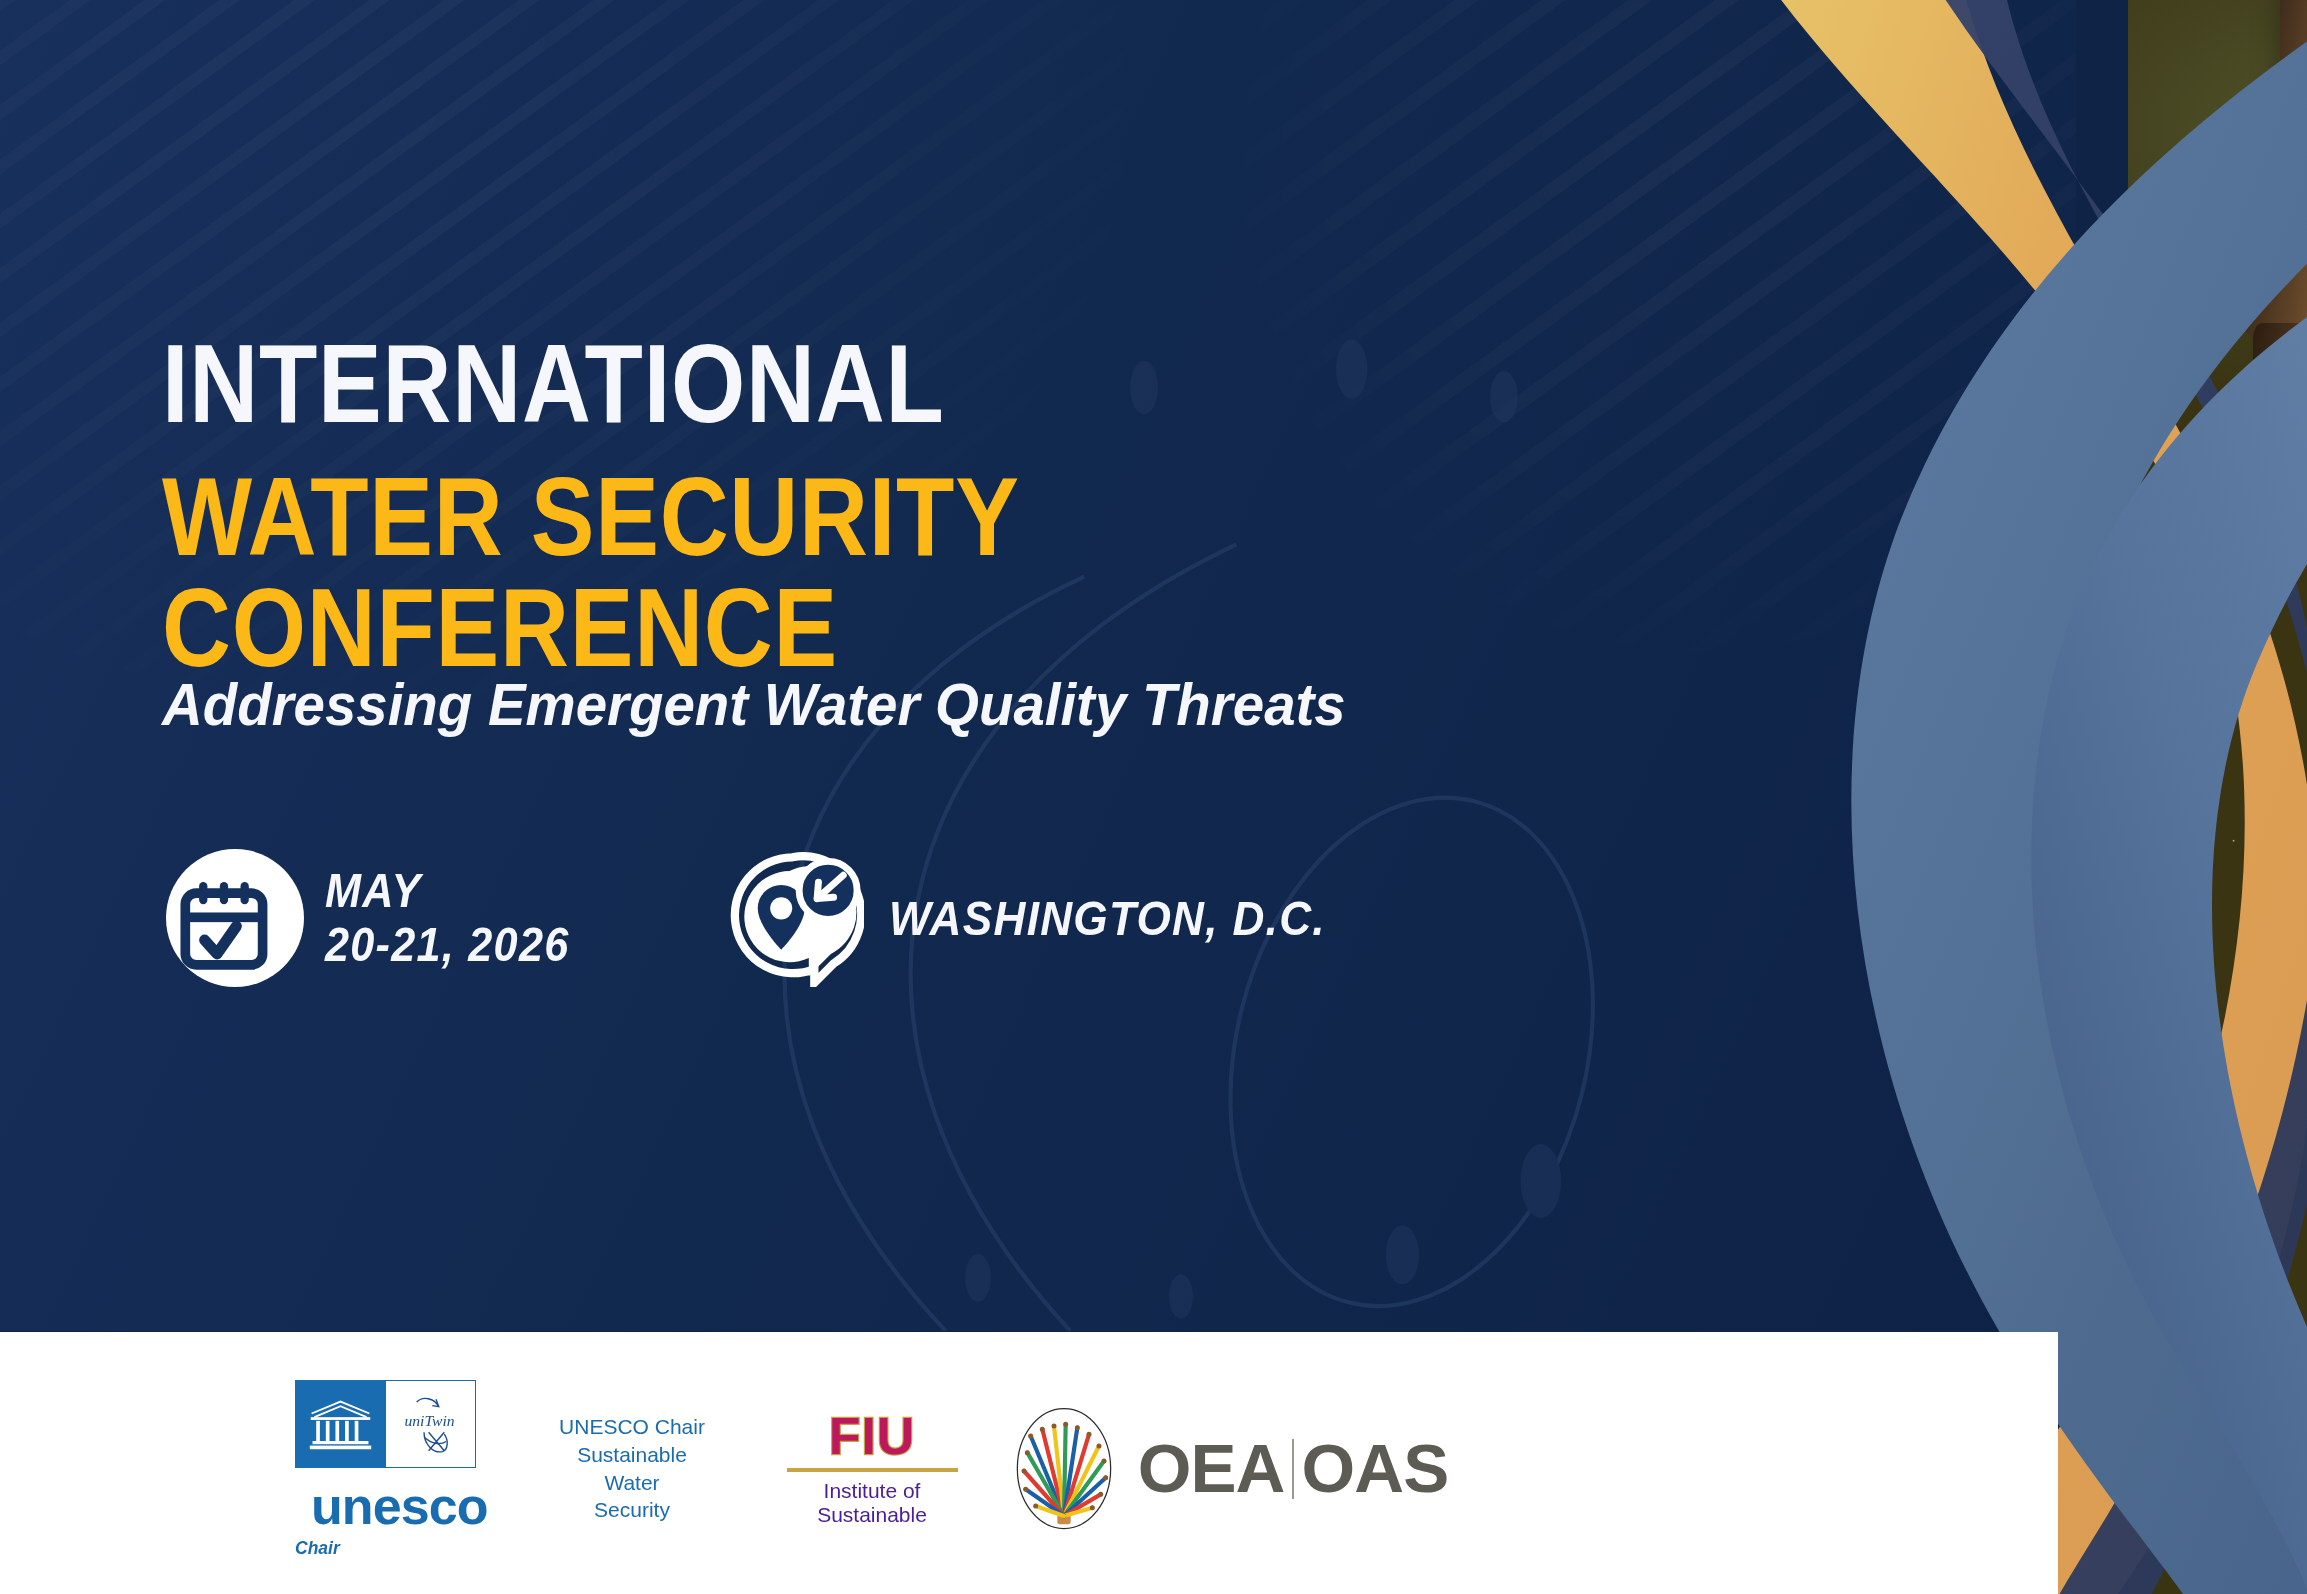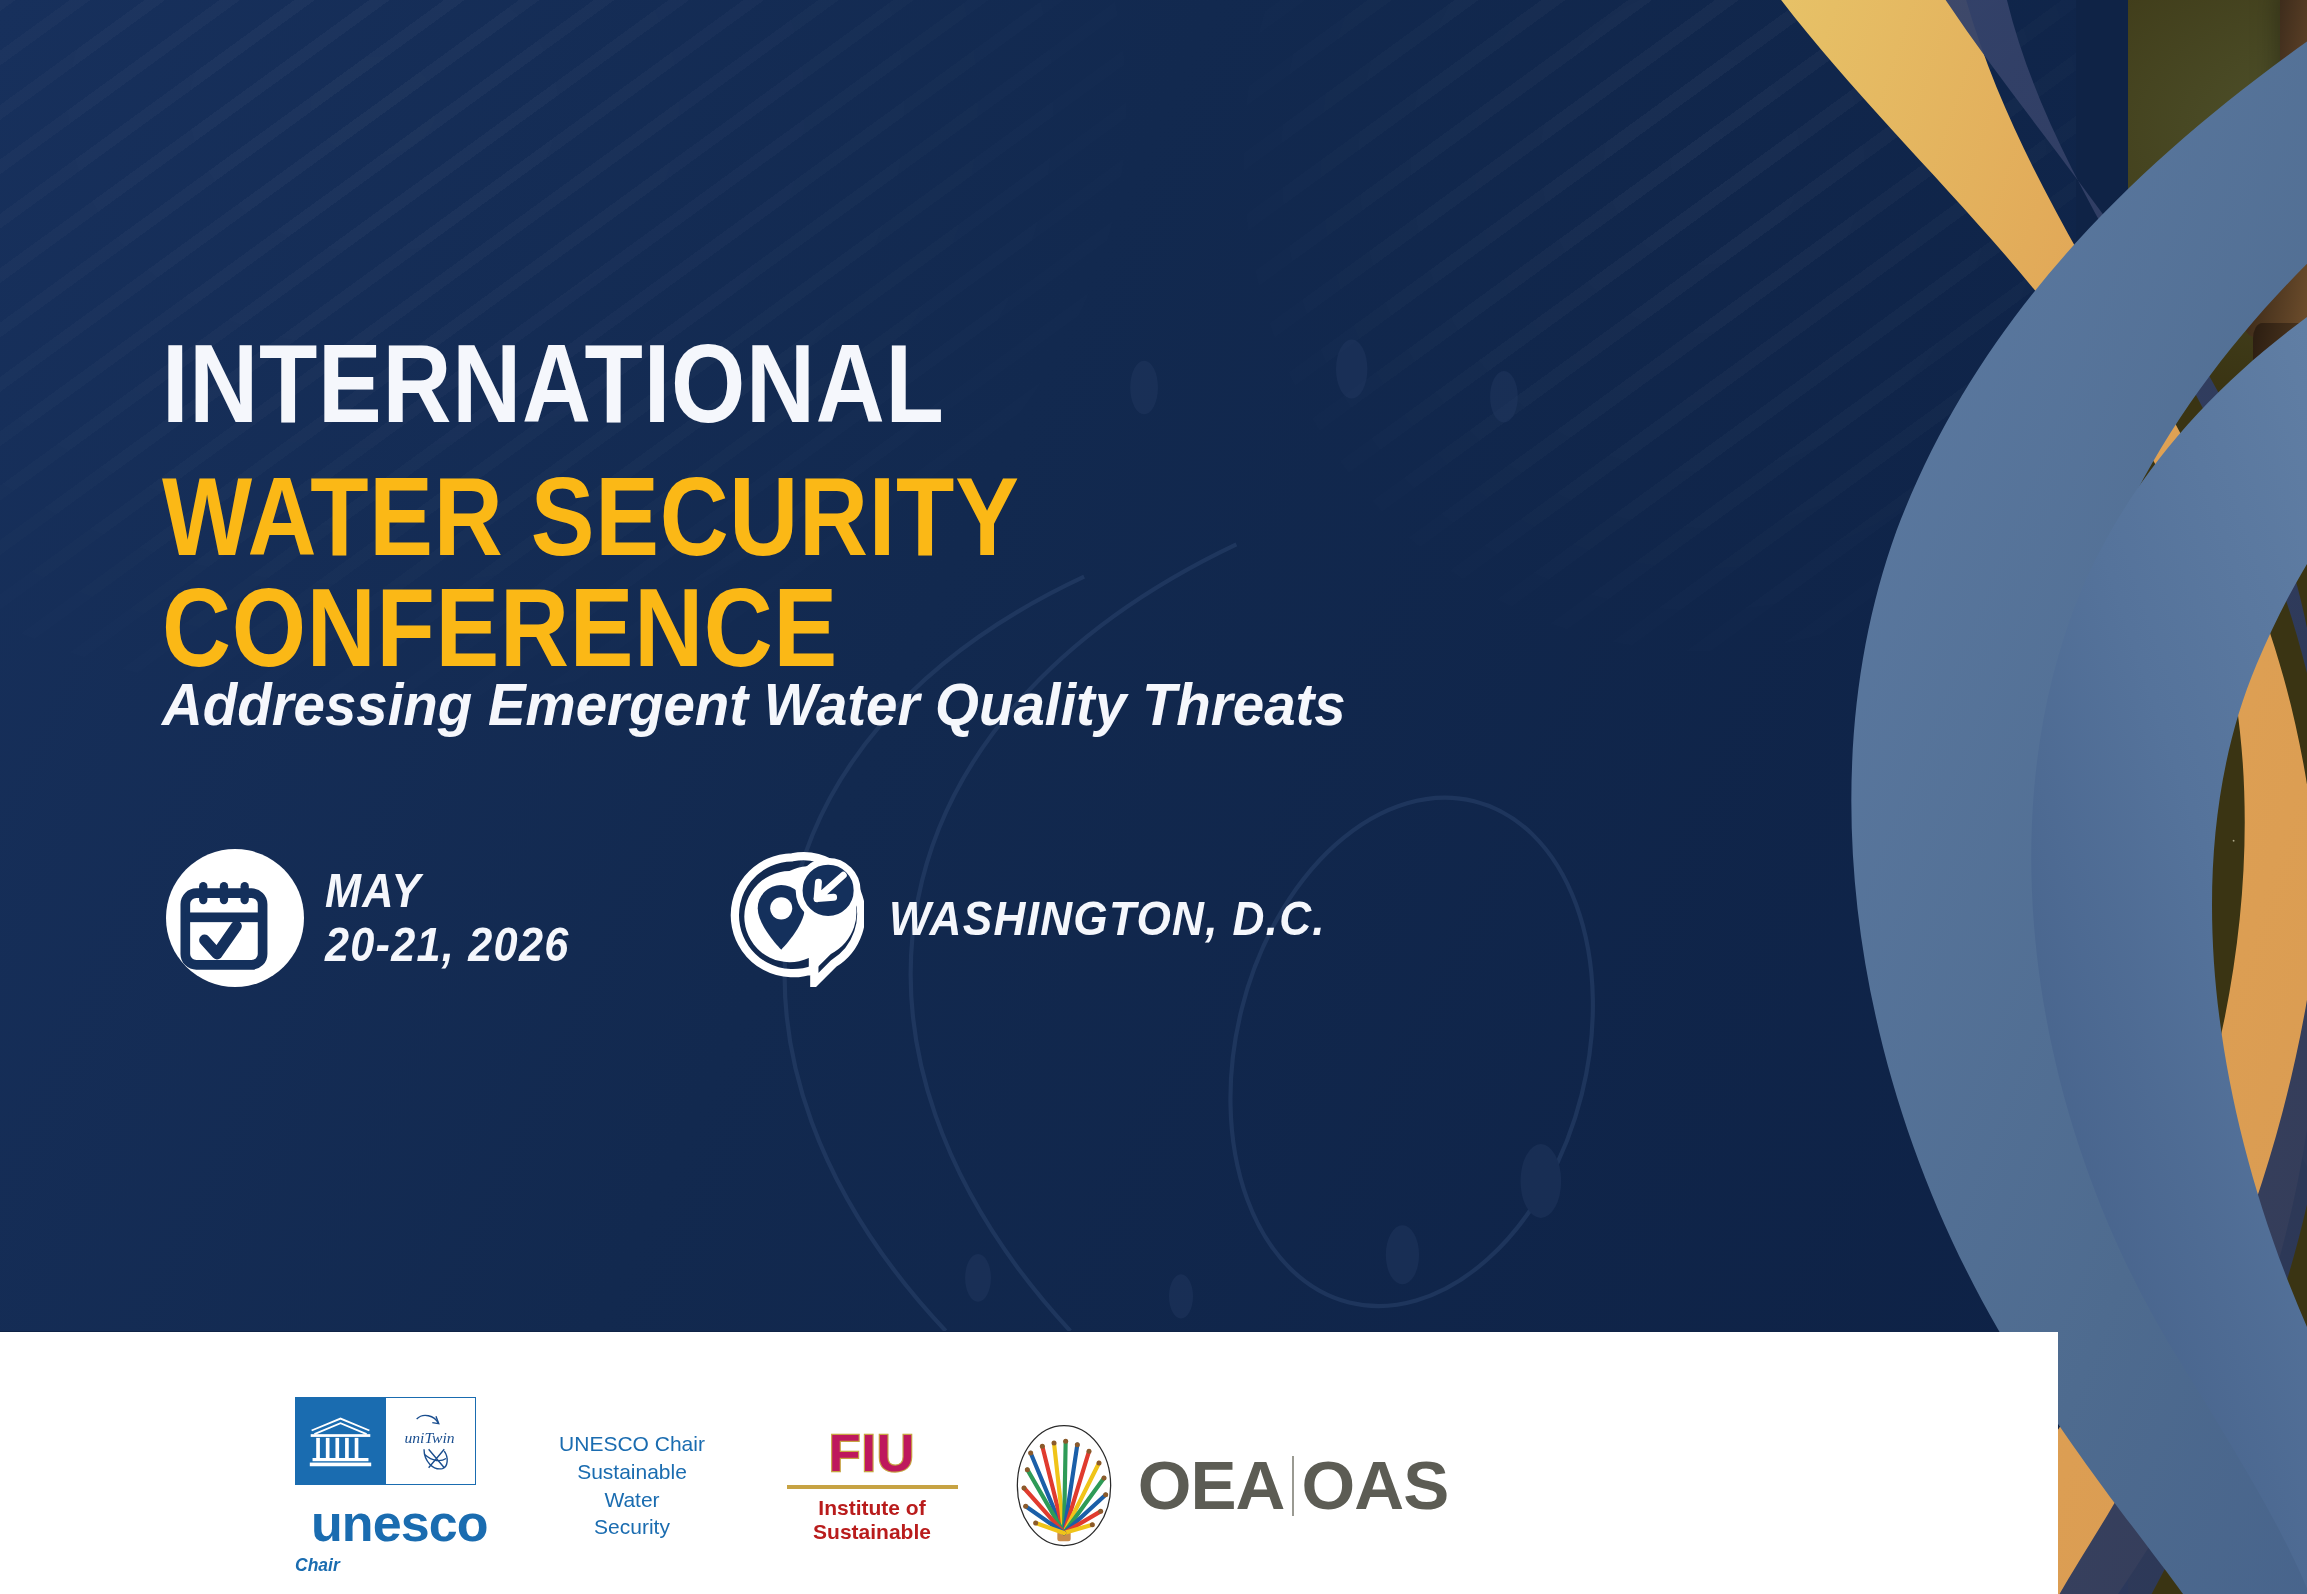--- a/index.html
+++ b/index.html
@@ -110,21 +110,21 @@
 
   
   .footer{
     position:absolute; left:0; bottom:0;
     width:2058px; height:263px;
     background:#ffffff;
     clip-path: path("M0,0 L3985,0 C4060,250 4250,440 4460,571 L0,571 Z");
     box-shadow:0 -0.9px 0 rgba(0,0,0,.03);
   }
   .logo-row{
-    position:absolute; left:295px; bottom:21px;
+    position:absolute; left:295px; bottom:38px;
     display:flex; align-items:center; gap:44px;
   }
 
   
   .unesco{display:flex;flex-direction:column;align-items:flex-start;width:194px;}
   .unesco-mark{display:flex;width:181px;height:88px;border:1.4px solid #1A6CB0;box-sizing:border-box;}
   .unesco-mark .left{flex:0 0 50%;background:#1A6CB0;display:flex;align-items:center;justify-content:center;}
   .unesco-mark .right{flex:0 0 50%;background:#ffffff;display:flex;align-items:center;justify-content:center;}
   .unesco-word{font-size:52px;font-weight:bold;color:#1A6CB0;letter-spacing:-0.9px;line-height:1;margin-top:12px;margin-left:16px;}
   .unesco-chair{font-size:17.5px;font-weight:bold;color:#1A6CB0;line-height:1;margin-top:7.4px;font-style:italic;}
@@ -132,21 +132,21 @@
   .chairtext{
     width:198px;text-align:center;color:#1A6CB0;
     font-size:21px;line-height:1.32;
   }
 
   
   .fiu{display:flex;flex-direction:column;align-items:center;width:194px;}
   .fiu-mark{font-size:52px;font-weight:bold;color:#be185d;letter-spacing:0.9px;line-height:1;
             -webkit-text-stroke:2.3px #C7A343; paint-order:stroke fill;}
   .fiu-rule{width:171px;height:3.7px;background:#C7A343;margin:6.5px 0 7.4px 0;}
-  .fiu-sub{font-size:21px;font-weight:bold;color:#b91c1c;line-height:1.15;text-align:center;}
+  .fiu-sub{font-size:21px;font-weight:normal;color:#4c1d95;line-height:1.15;text-align:center;}
 
   
   .oas{display:flex;align-items:center;gap:15.7px;}
   .oas-emblem{width:102px;height:125px;}
   .oas-word{display:flex;align-items:center;font-size:69px;font-weight:bold;color:#5C5C54;letter-spacing:-0.9px;line-height:1;margin-left:7px;}
   .oas-div{width:2.3px;height:60px;background:#9a9a92;margin:0 7.4px;}
 
   
   .content{position:absolute;left:0;top:0;width:1892px;height:1144px;}
   .t-line1{

